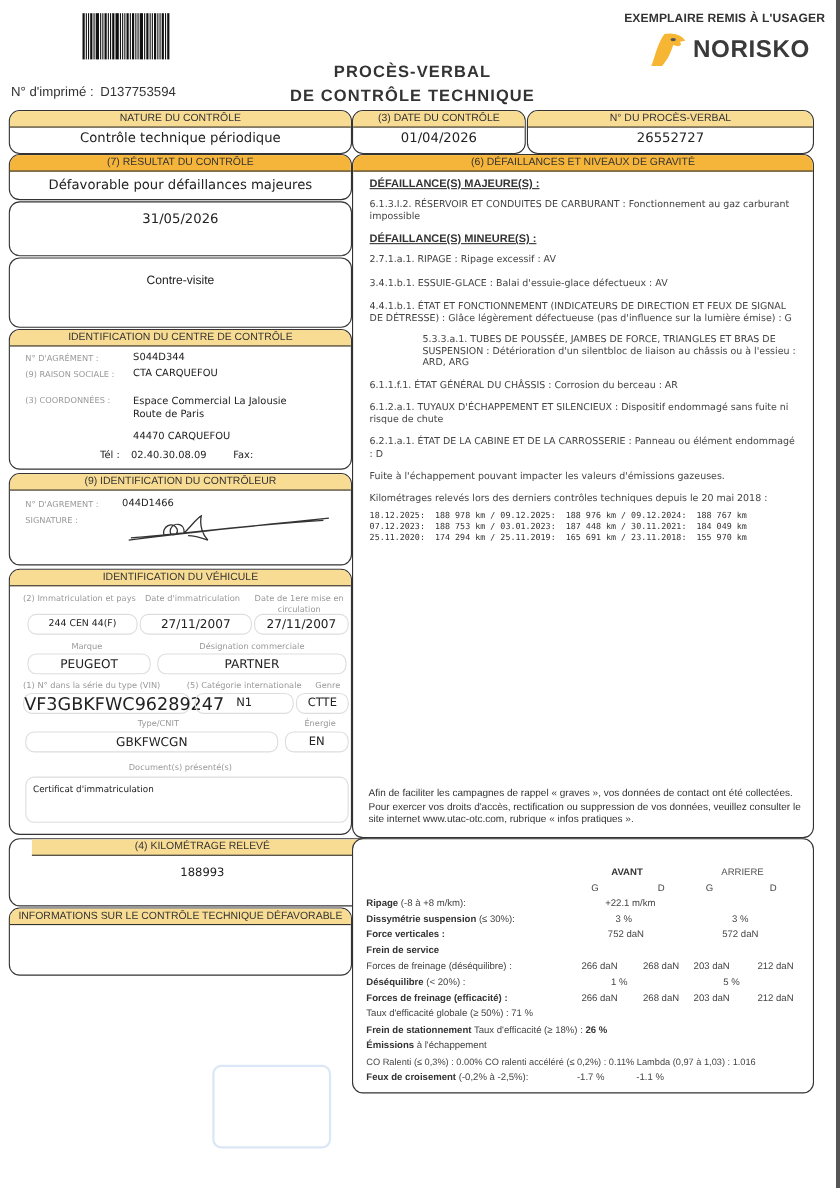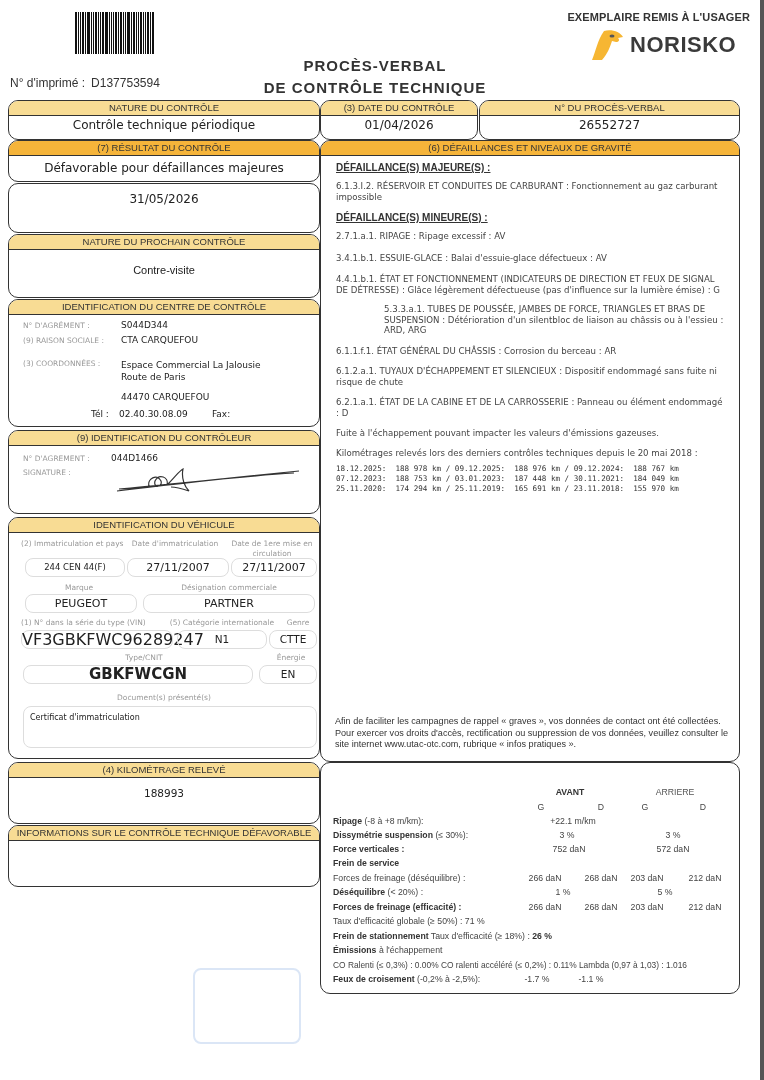--- a/index.html
+++ b/index.html
@@ -106,21 +106,20 @@
 </div>
 
 <div class="box" style="left:8px;top:140px;width:310px;height:40px;">
   <div class="hdr strong">(7) RÉSULTAT DU CONTRÔLE</div>
   <div class="val" style="font-size:12px;margin-top:5px;">Défavorable pour défaillances majeures</div>
 </div>
 <div class="box" style="left:8px;top:183px;width:310px;height:48px;">
   <div class="val" style="font-size:12px;margin-top:8px;">31/05/2026</div>
 </div>
 <div class="box" style="left:8px;top:234px;width:310px;height:62px;">
-  <div class="hdr light">NATURE DU PROCHAIN CONTRÔLE</div>
   <div class="val" style="font-size:11px;margin-top:14px;font-family:'Liberation Sans',sans-serif;">Contre-visite</div>
 </div>
 
 <div class="box" style="left:8px;top:299px;width:310px;height:126px;">
   <div class="hdr light">IDENTIFICATION DU CENTRE DE CONTRÔLE</div>
   <div class="abs lbl" style="left:14px;top:21px;">N° D'AGRÉMENT :</div>
   <div class="abs fld" style="left:112px;top:20px;">S044D344</div>
   <div class="abs lbl" style="left:14px;top:36px;">(9) RAISON SOCIALE :</div>
   <div class="abs fld" style="left:112px;top:35px;">CTA CARQUEFOU</div>
   <div class="abs lbl" style="left:14px;top:59px;">(3) COORDONNÉES :</div>
@@ -158,30 +157,30 @@
 
   <div class="clbl" style="left:12px;top:100px;width:140px;text-align:left;">(1) N° dans la série du type (VIN)</div>
   <div class="clbl" style="left:158px;top:100px;width:110px;">(5) Catégorie internationale</div>
   <div class="clbl" style="left:272px;top:100px;width:34px;">Genre</div>
   <div class="pill" style="left:12px;top:112px;width:150px;height:17px;line-height:17px;font-size:16px;">VF3GBKFWC96289247</div>
   <div class="pill" style="left:168px;top:112px;width:88px;height:17px;line-height:17px;font-size:10.5px;">N1</div>
   <div class="pill" style="left:260px;top:112px;width:46px;height:17px;line-height:17px;font-size:10.5px;">CTTE</div>
 
   <div class="clbl" style="left:80px;top:135px;width:110px;">Type/CNIT</div>
   <div class="clbl" style="left:258px;top:135px;width:48px;">Énergie</div>
-  <div class="pill" style="left:14px;top:147px;width:228px;height:17px;line-height:17px;font-size:15px;font-weight:bold;">GBKFWCGN</div>
+  <div class="pill" style="left:14px;top:147px;width:228px;height:17px;line-height:17px;font-size:11px;">GBKFWCGN</div>
   <div class="pill" style="left:250px;top:147px;width:56px;height:17px;line-height:17px;font-size:10.5px;">EN</div>
 
   <div class="clbl" style="left:80px;top:175px;width:150px;">Document(s) présenté(s)</div>
   <div class="pill" style="left:14px;top:188px;width:292px;height:40px;text-align:left;">
     <div style="font-size:8px;padding:6px 6px;">Certificat d'immatriculation</div>
   </div>
 </div>
 
-<div class="box" style="left:8px;top:762px;width:310px;height:60px;">
+<div class="box" style="left:8px;top:762px;width:310px;height:60px;padding-left:20px;">
   <div class="hdr light">(4) KILOMÉTRAGE RELEVÉ</div>
   <div class="val" style="font-size:10.5px;margin-top:9px;">188993</div>
 </div>
 
 <div class="box" style="left:8px;top:825px;width:310px;height:60px;">
   <div class="hdr light">INFORMATIONS SUR LE CONTRÔLE TECHNIQUE DÉFAVORABLE</div>
 </div>
 
 <div class="box" style="left:320px;top:140px;width:418px;height:620px;">
   <div class="hdr strong">(6) DÉFAILLANCES ET NIVEAUX DE GRAVITÉ</div>

